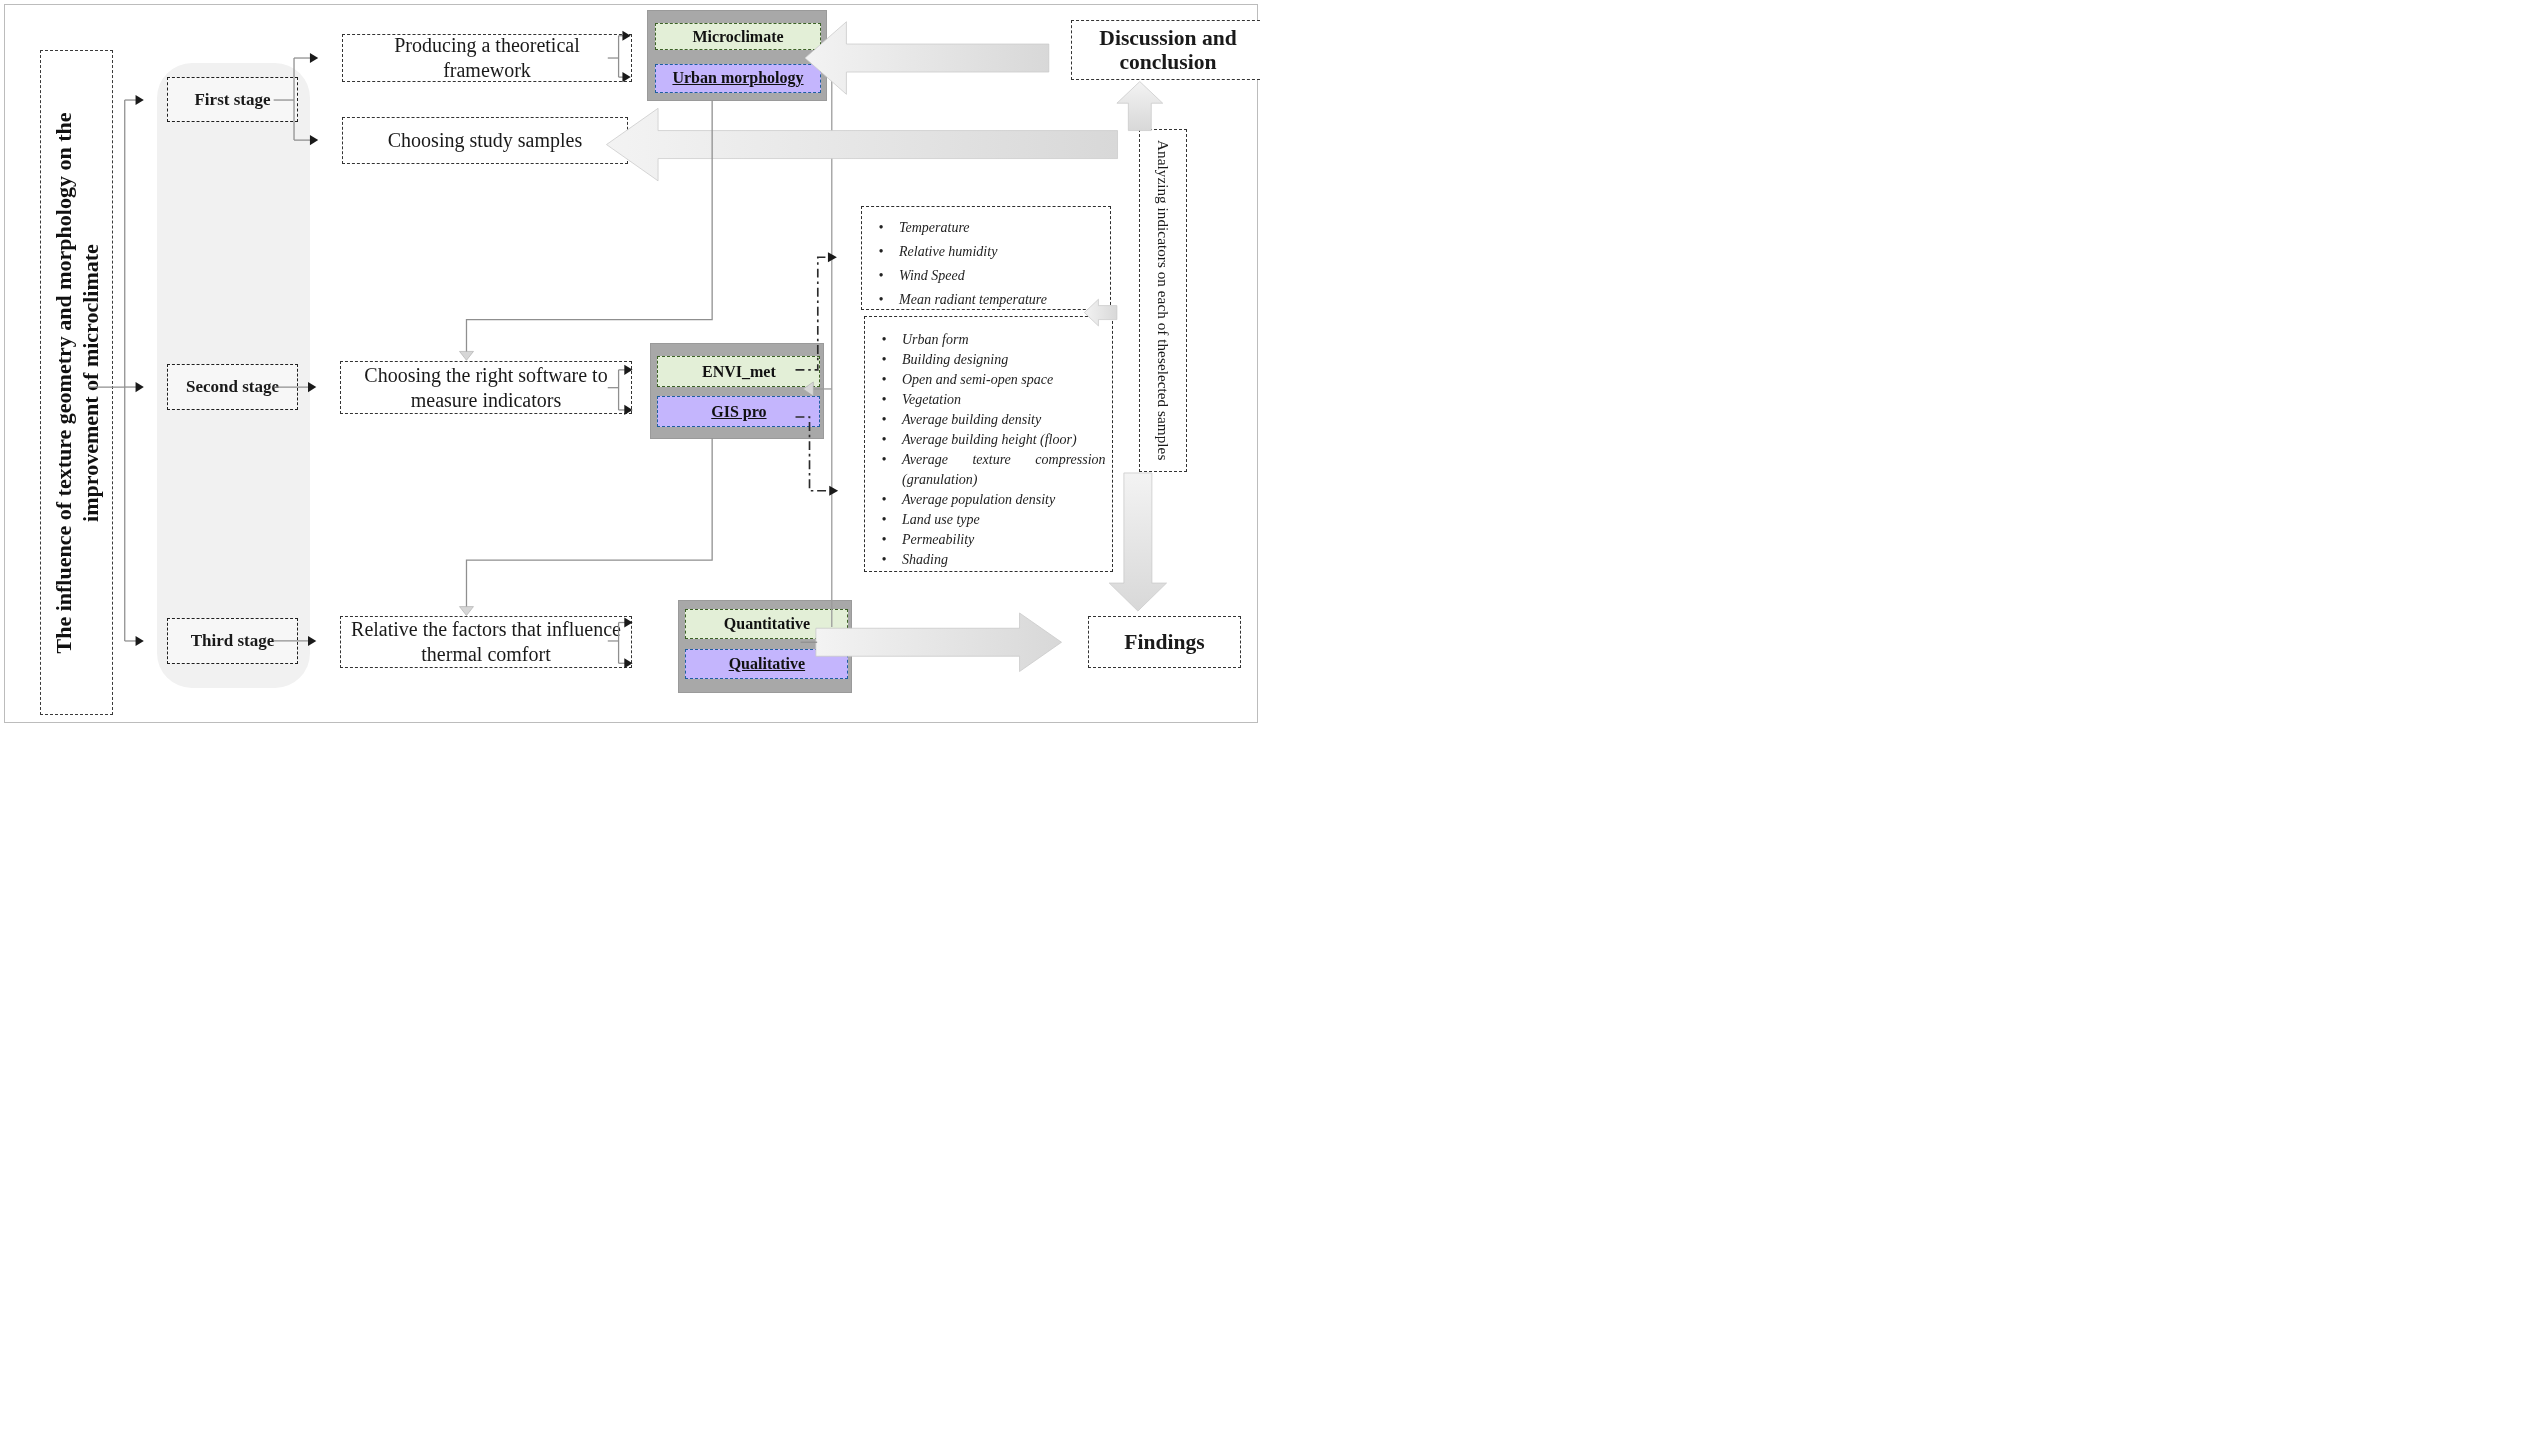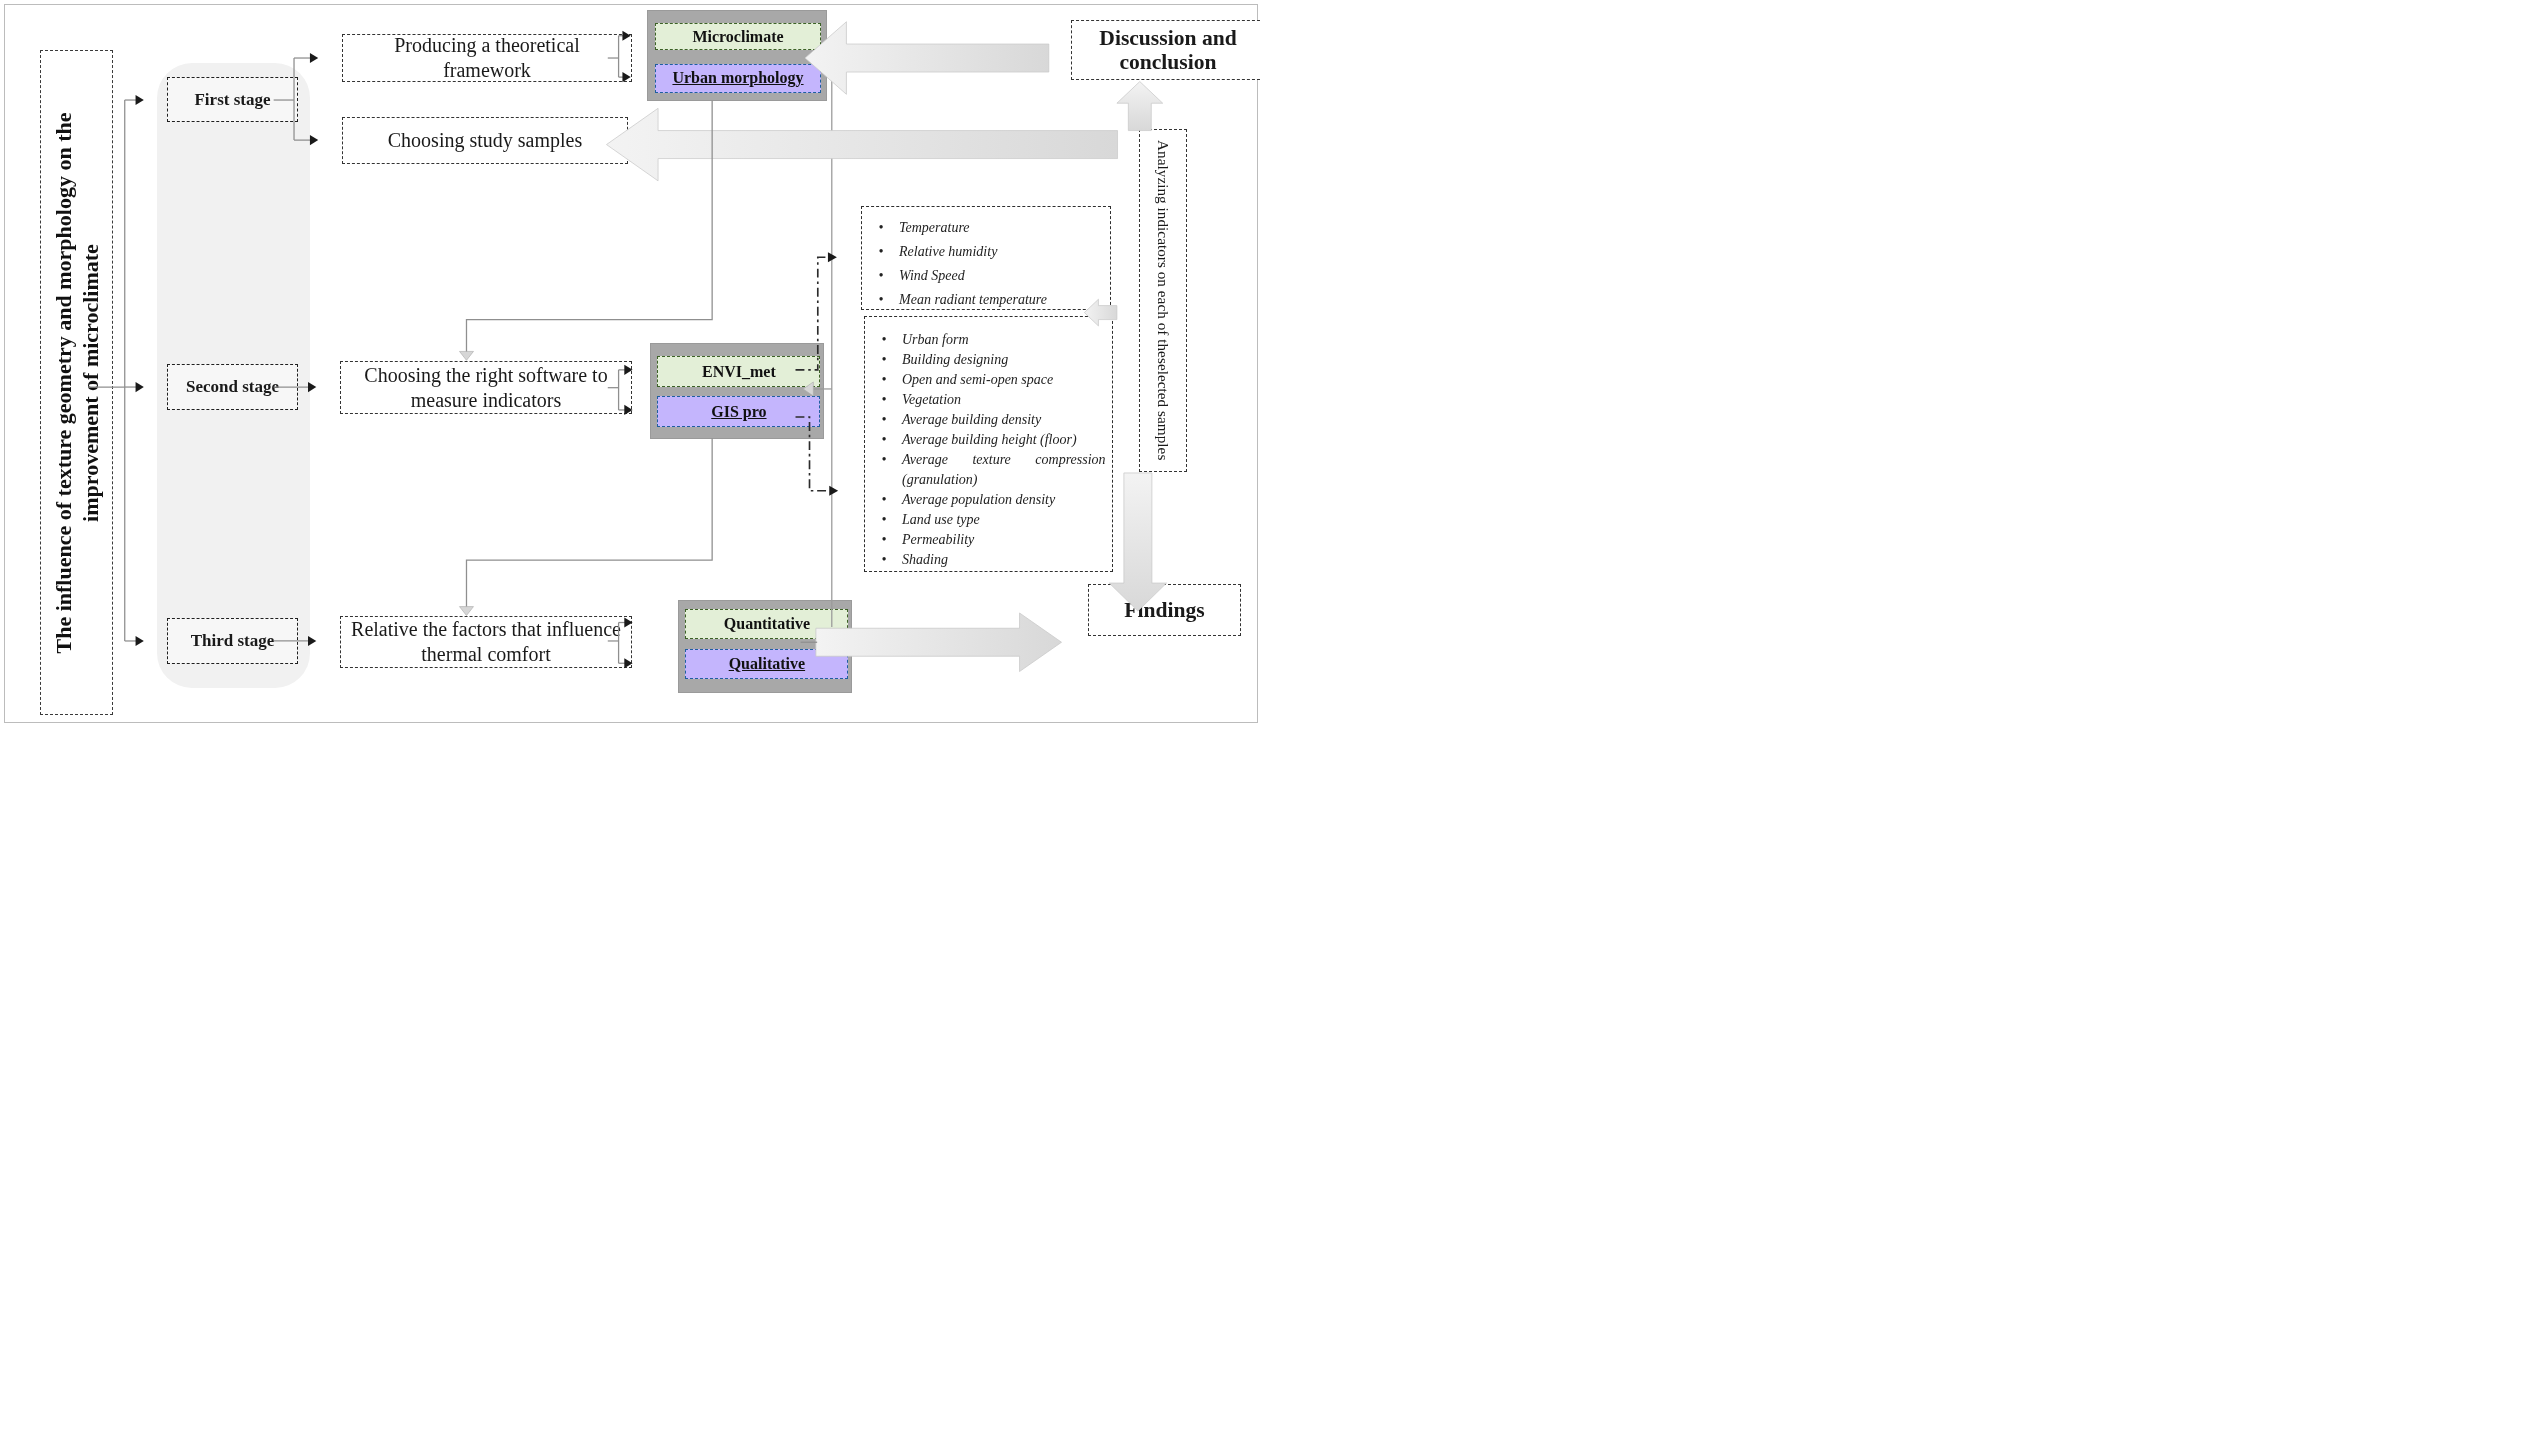--- a/index.html
+++ b/index.html
@@ -100,21 +100,21 @@
 
   <div class="abs box big z2" style="left:1047px;top:20.4px;width:194px;height:60px;">
     <span>Discussion and conclusion</span>
   </div>
 
   <div class="abs vbox z2" style="left:1115px;top:129px;width:48px;height:343px;">
     <span>Analyzing indicators on each of the</span>
     <span>selected samples</span>
   </div>
 
-  <div class="abs box big z2" style="left:1064px;top:584px;width:153px;height:52px;">
+  <div class="abs box big z2" style="left:1064px;top:616px;width:153px;height:52px;">
     <span>Findings</span>
   </div>
 
   <div class="abs list climate z2" style="left:837px;top:206px;width:250px;height:104px;">
     <ul>
       <li>Temperature</li>
       <li>Relative humidity</li>
       <li>Wind Speed</li>
       <li>Mean radiant temperature</li>
     </ul>

